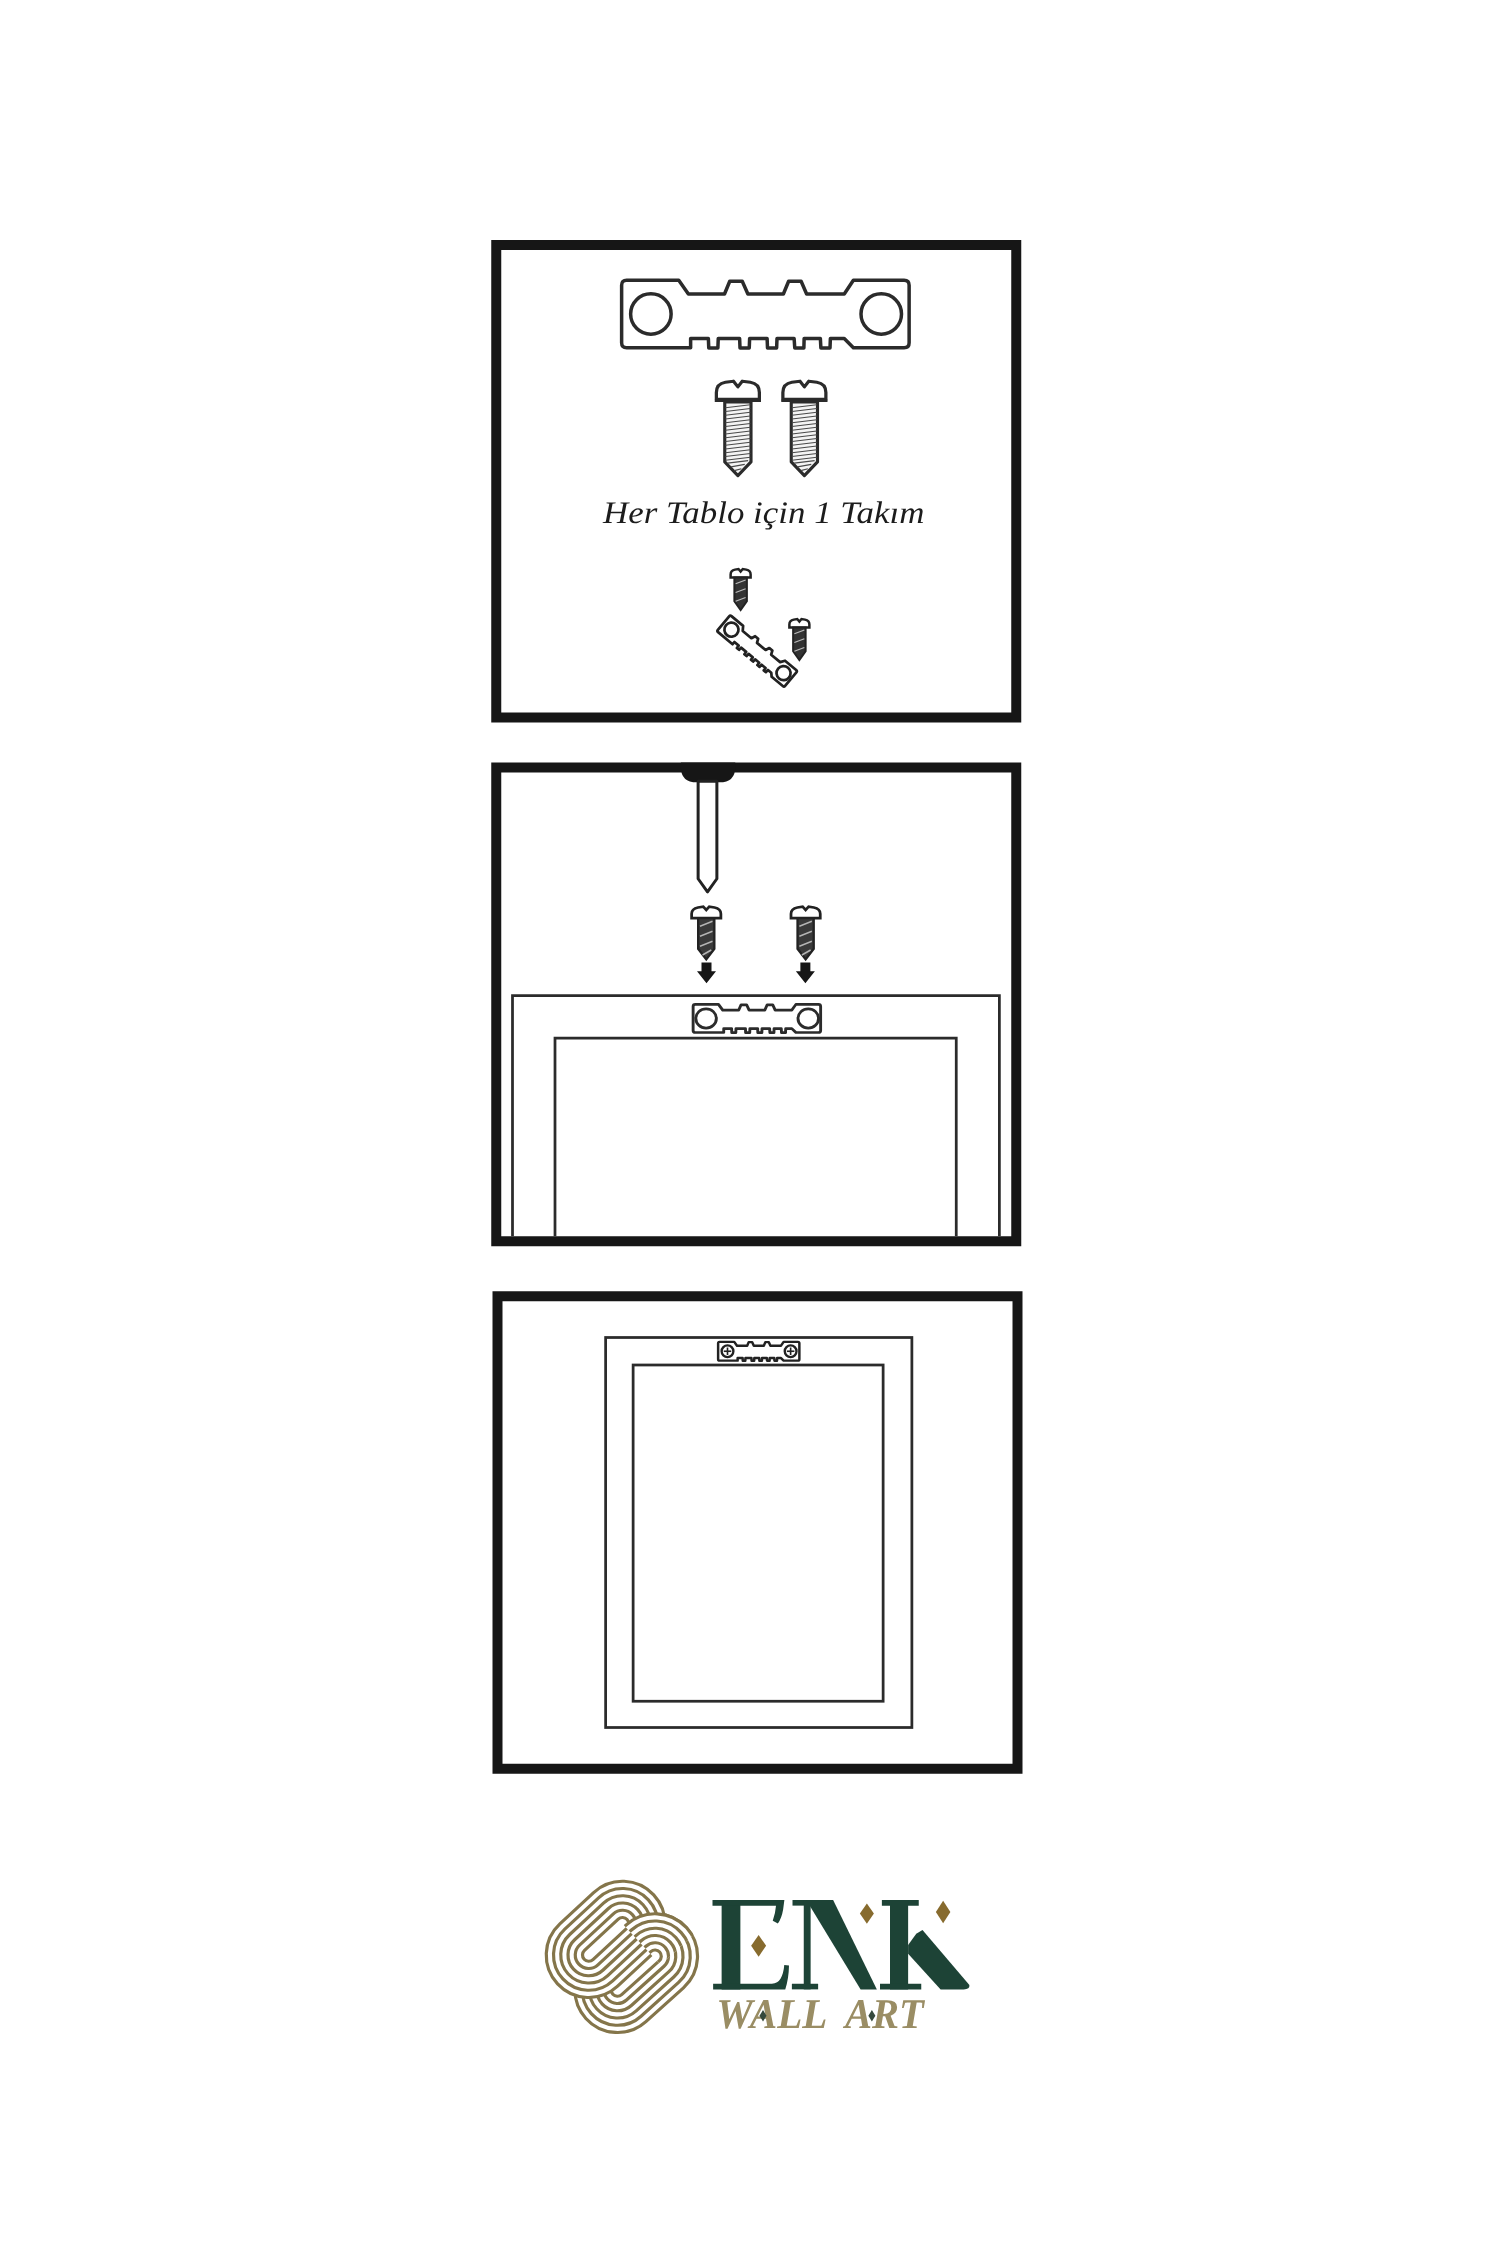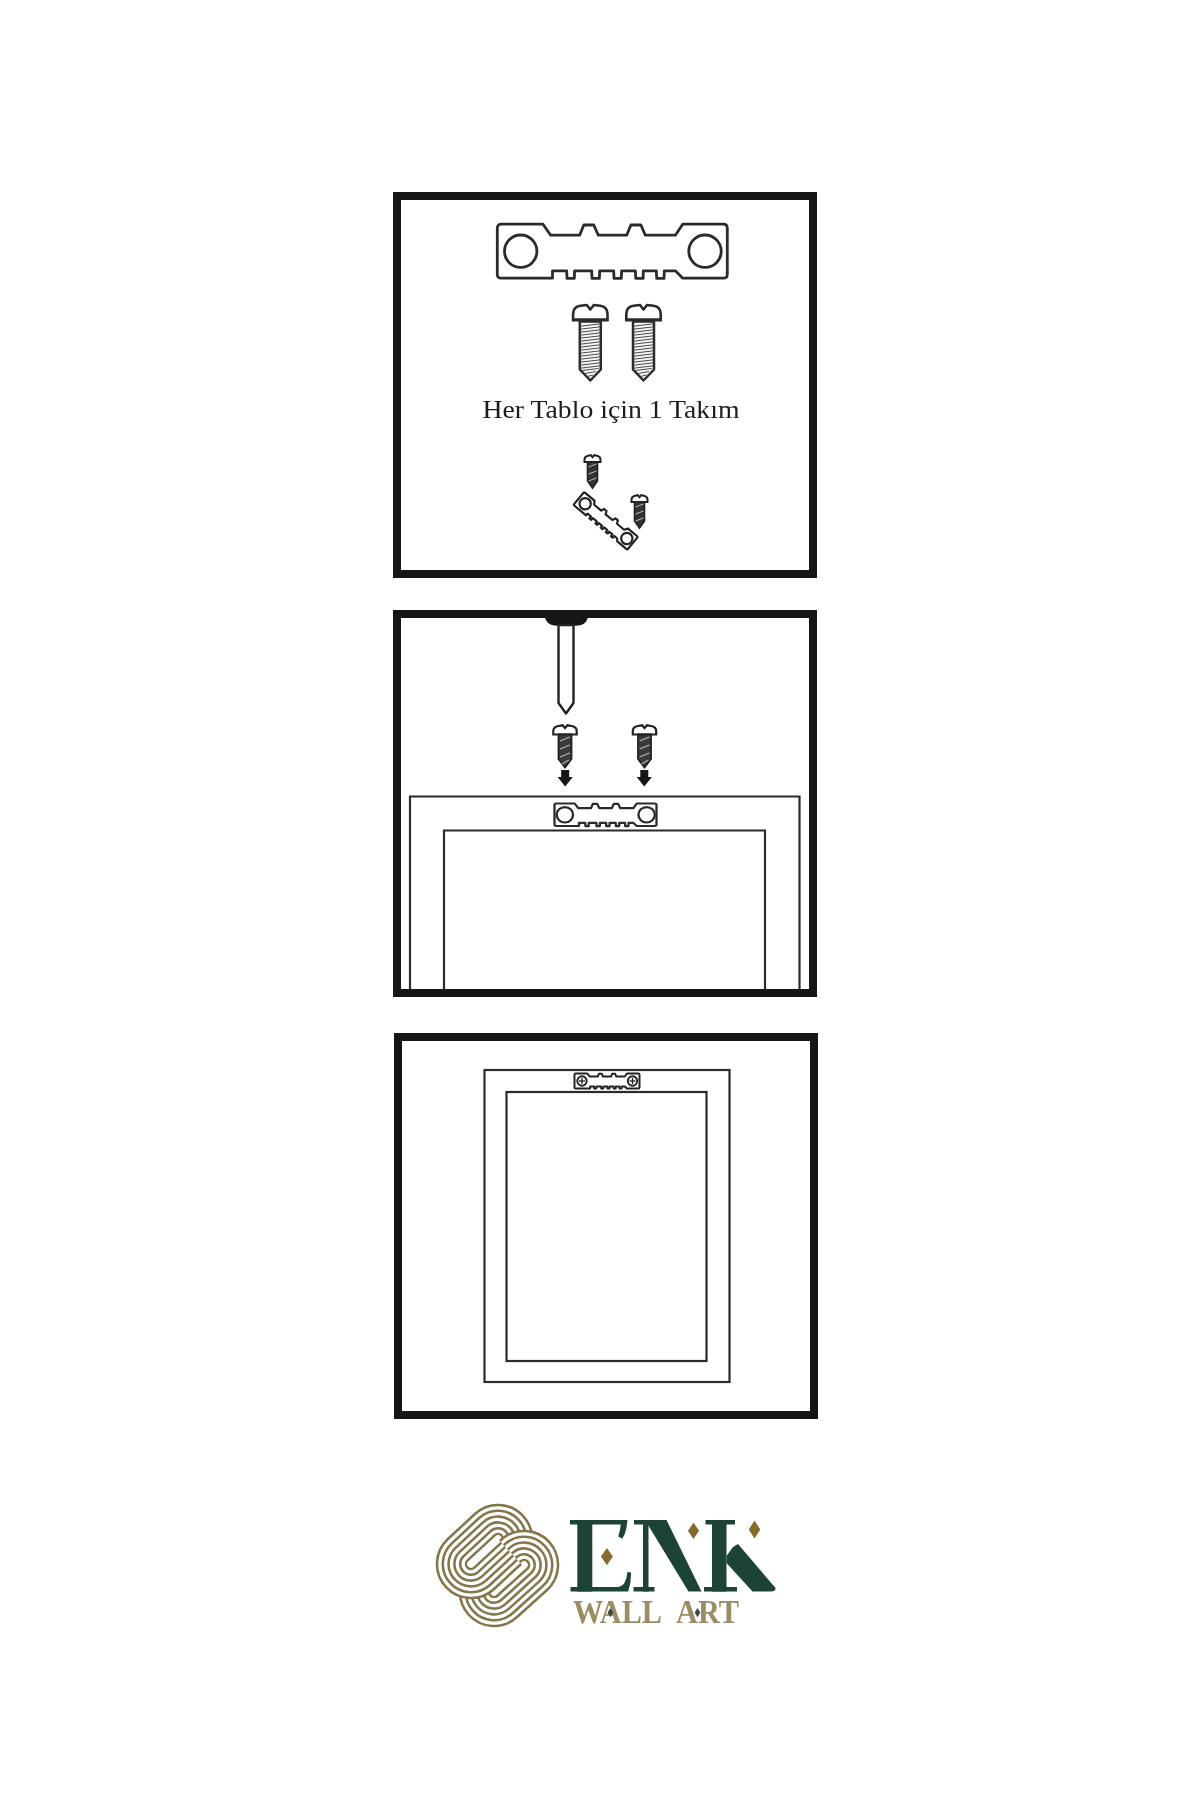--- a/index.html
+++ b/index.html
@@ -1,16 +1,16 @@
 <!DOCTYPE html>
 <html><head>
 <meta charset="utf-8">
 <style>
   html,body{margin:0;padding:0;background:#ffffff;}
-  #page{position:relative;width:1000px;height:1800px;background:#86efac;overflow:hidden;}
+  #page{position:relative;width:1000px;height:1800px;background:#86efac;overflow:hidden;font-style:italic;}
   svg{display:block;}
   text{font-family:"Liberation Serif", serif;}
 </style>
 </head>
 <body>
 <div id="page">
 <svg width="1200" height="1800" viewBox="0 0 1200 1800">
 
   <rect x="0" y="0" width="1200" height="1800" fill="#ffffff"></rect>
 

